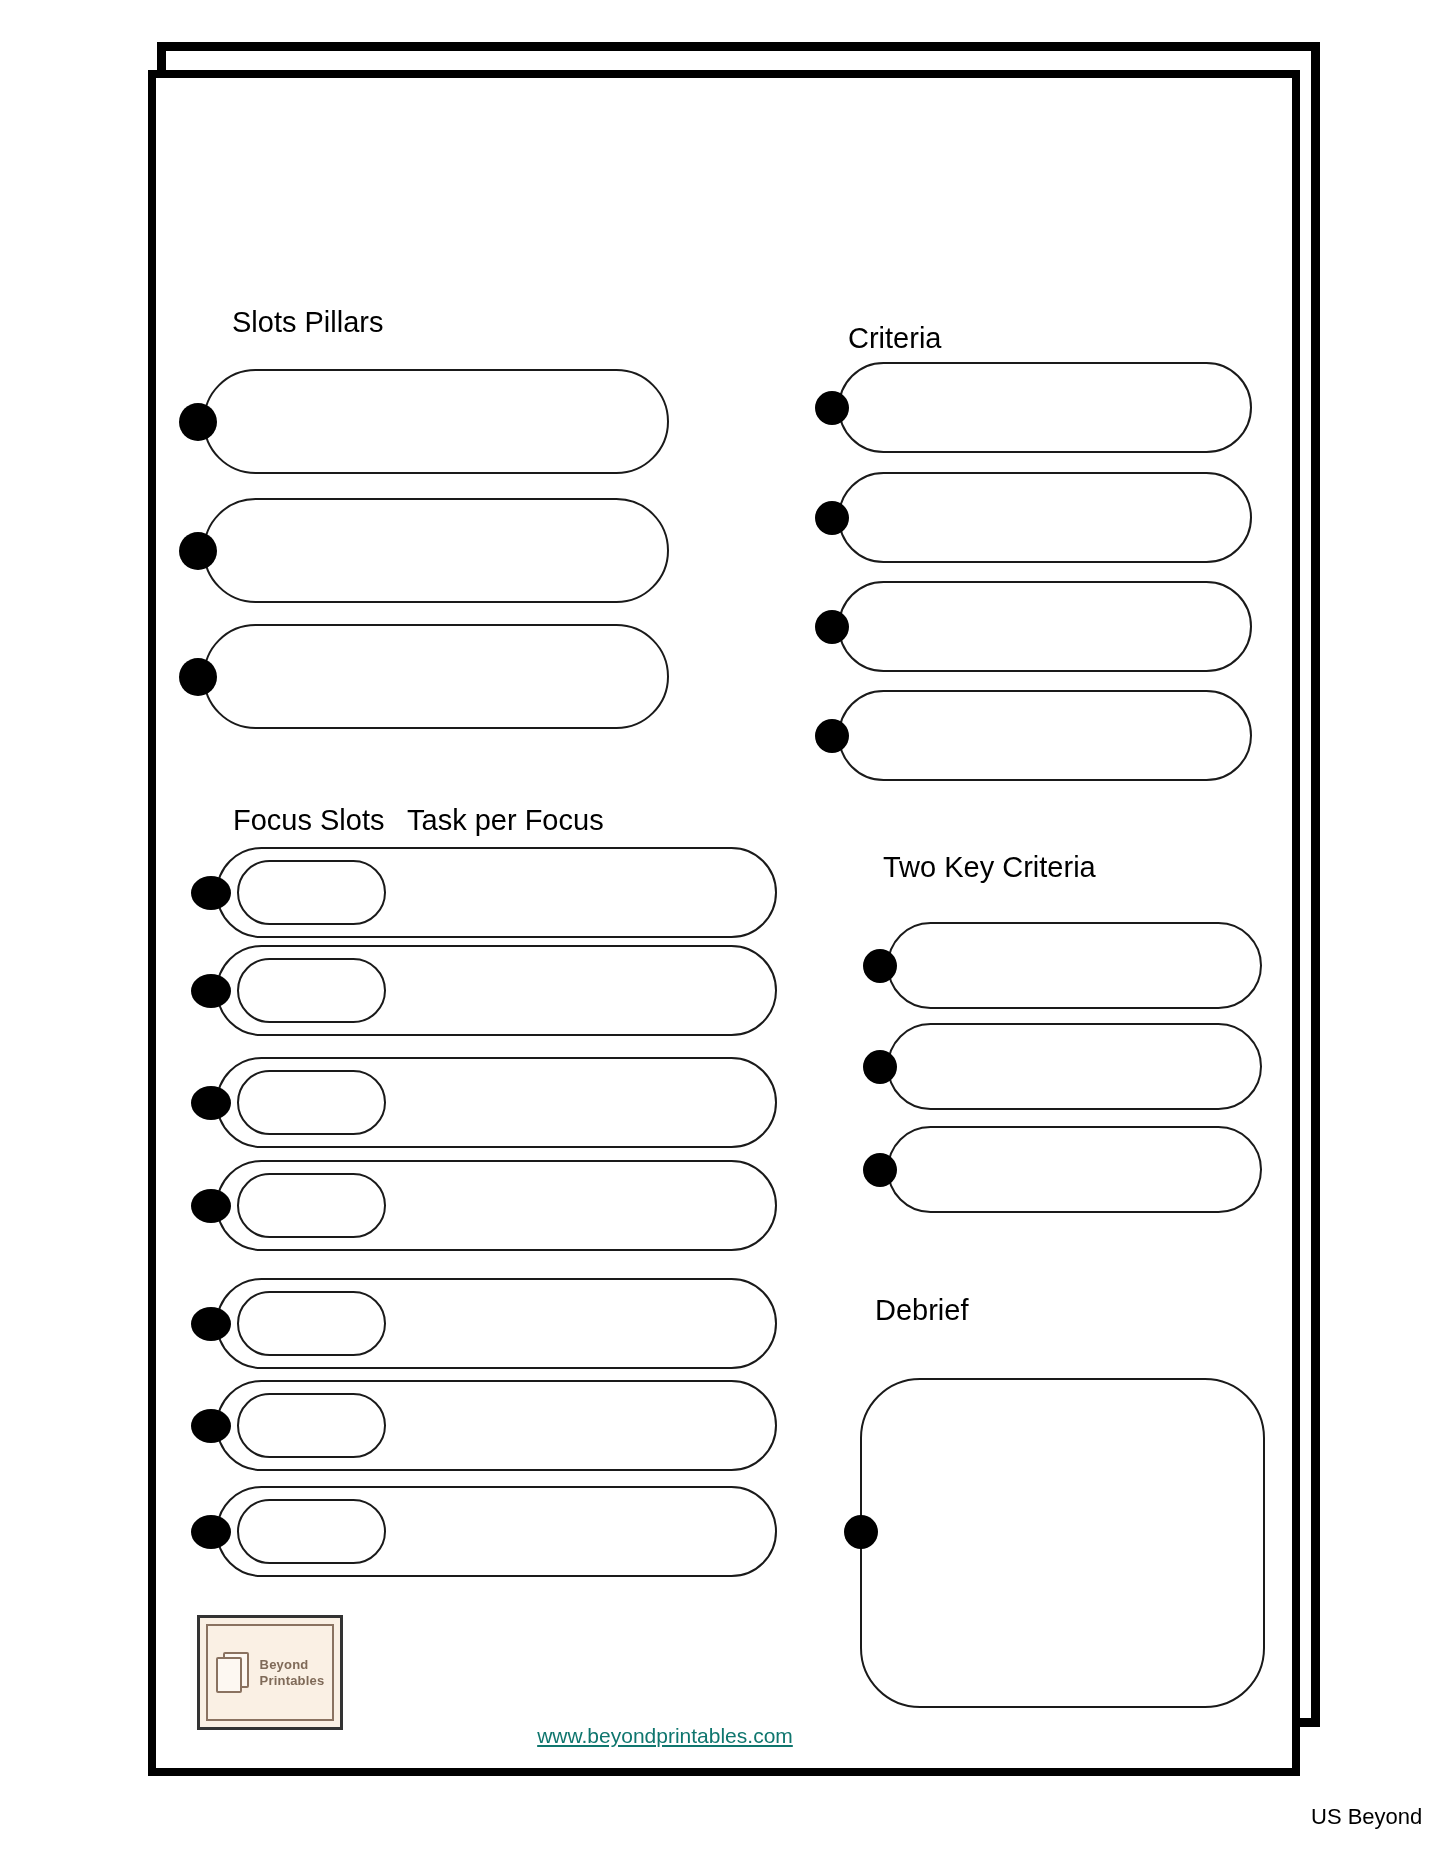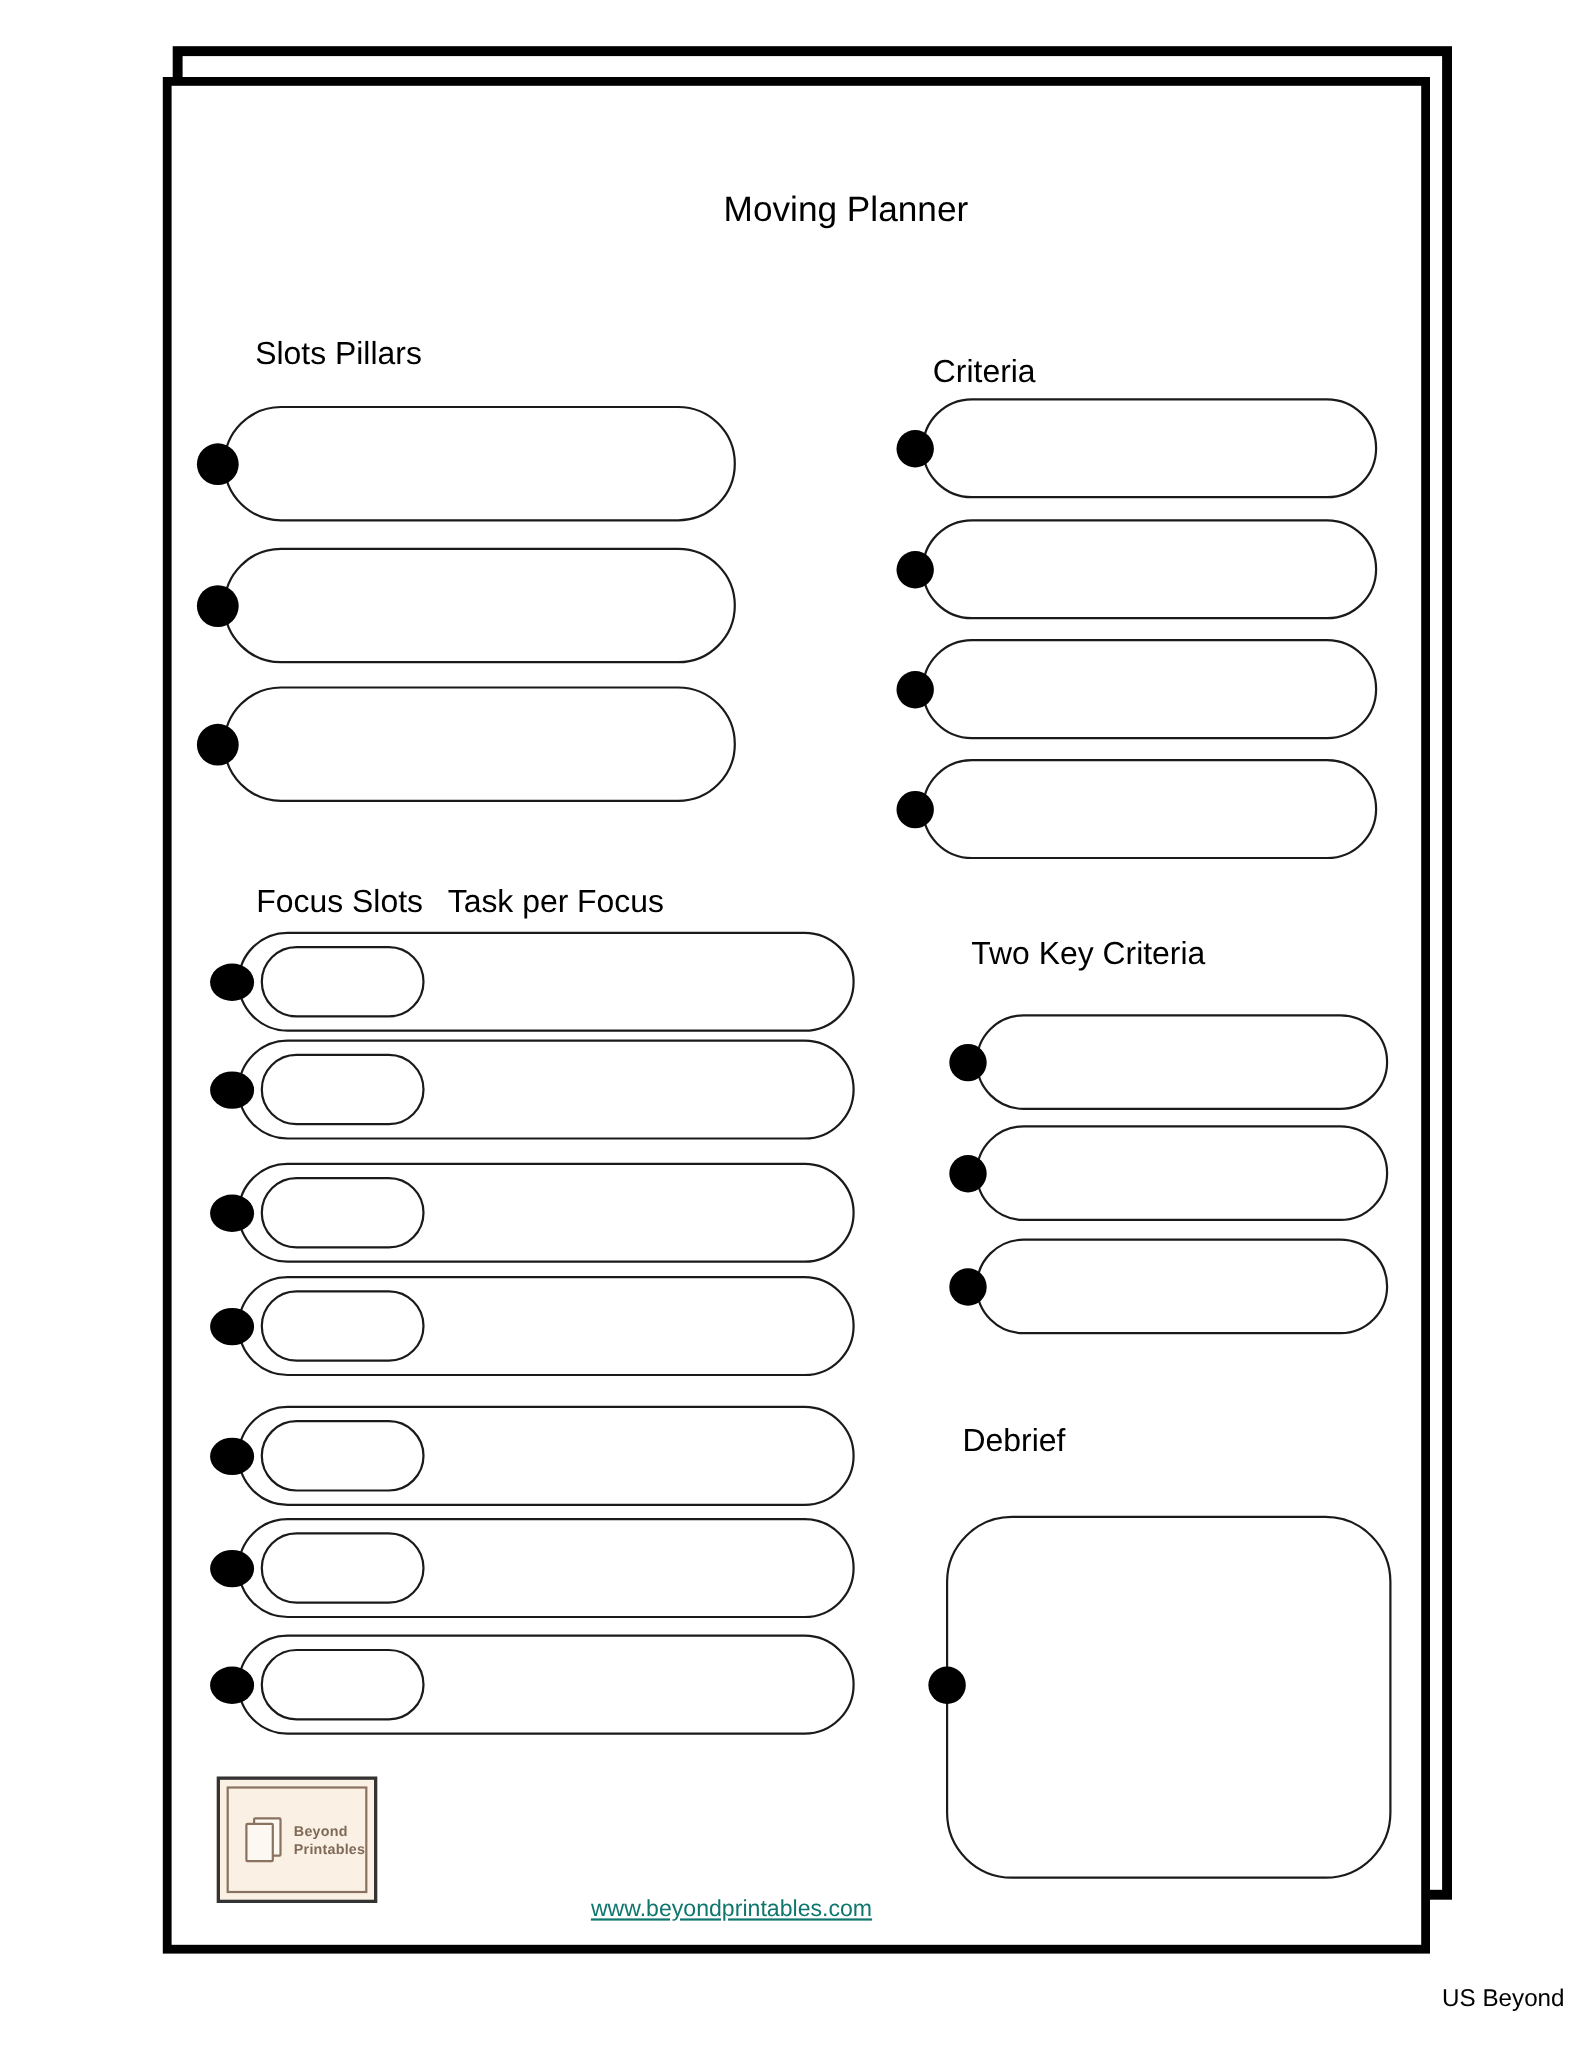--- a/index.html
+++ b/index.html
@@ -28,21 +28,21 @@
   .debrief-box {
     position:absolute; left:860px; top:1378px; width:405px; height:330px;
     border:2px solid #1a1a1a; border-radius:60px; background:#fff; box-sizing:border-box;
   }
   .logo-box {
     position:absolute; left:197px; top:1615px; width:146px; height:115px;
     background:#faf0e4; border:3px solid #333; box-sizing:border-box;
   }
   .logo-inner {
     position:absolute; left:6px; top:6px; right:6px; bottom:6px;
-    border:2px solid #8a7260; display:flex; align-items:center; justify-content:flex-end; gap:10px;
+    border:2px solid #8a7260; display:flex; align-items:center; justify-content:center; gap:10px;
   }
   .pages-icon { position:relative; width:34px; height:42px; flex:0 0 auto; }
   .pg { position:absolute; border:2px solid #8a7260; background:#fdf8f2; border-radius:2px; box-sizing:border-box; }
   .pg-back  { left:7px; top:0; width:26px; height:36px; }
   .pg-front { left:0; top:5px; width:26px; height:36px; }
   .logo-text { display:flex; flex-direction:column; line-height:16px; }
   .logo-text span { font-size:13px; font-weight:600; color:#7f6a58; letter-spacing:0.2px; }
   .site-url {
     position:absolute; left:465px; top:1724px; width:400px; text-align:center;
     font-size:21px; color:#0f766e; text-decoration:underline; cursor:pointer;
@@ -50,21 +50,20 @@
   .size-label { position:absolute; left:1311px; top:1804px; font-size:22px; white-space:nowrap; }
 </style>
 </head>
 <body>
 
 <div class="canvas">
 
   <div class="back-page"></div>
   <div class="front-page"></div>
 
-  <div class="page-title">Moving Planner</div>
 
   <div class="heading" style="left:232px; top:306px;">Slots Pillars</div>
   <div class="pill" style="left:203px; top:369px; width:466px; height:105px;"></div>
   <div class="pill" style="left:203px; top:498px; width:466px; height:105px;"></div>
   <div class="pill" style="left:203px; top:624px; width:466px; height:105px;"></div>
   <div class="dot" style="left:179px; top:403px; width:38px; height:38px;"></div>
   <div class="dot" style="left:179px; top:532px; width:38px; height:38px;"></div>
   <div class="dot" style="left:179px; top:658px; width:38px; height:38px;"></div>
 
   <div class="heading" style="left:848px; top:322px;">Criteria</div>

